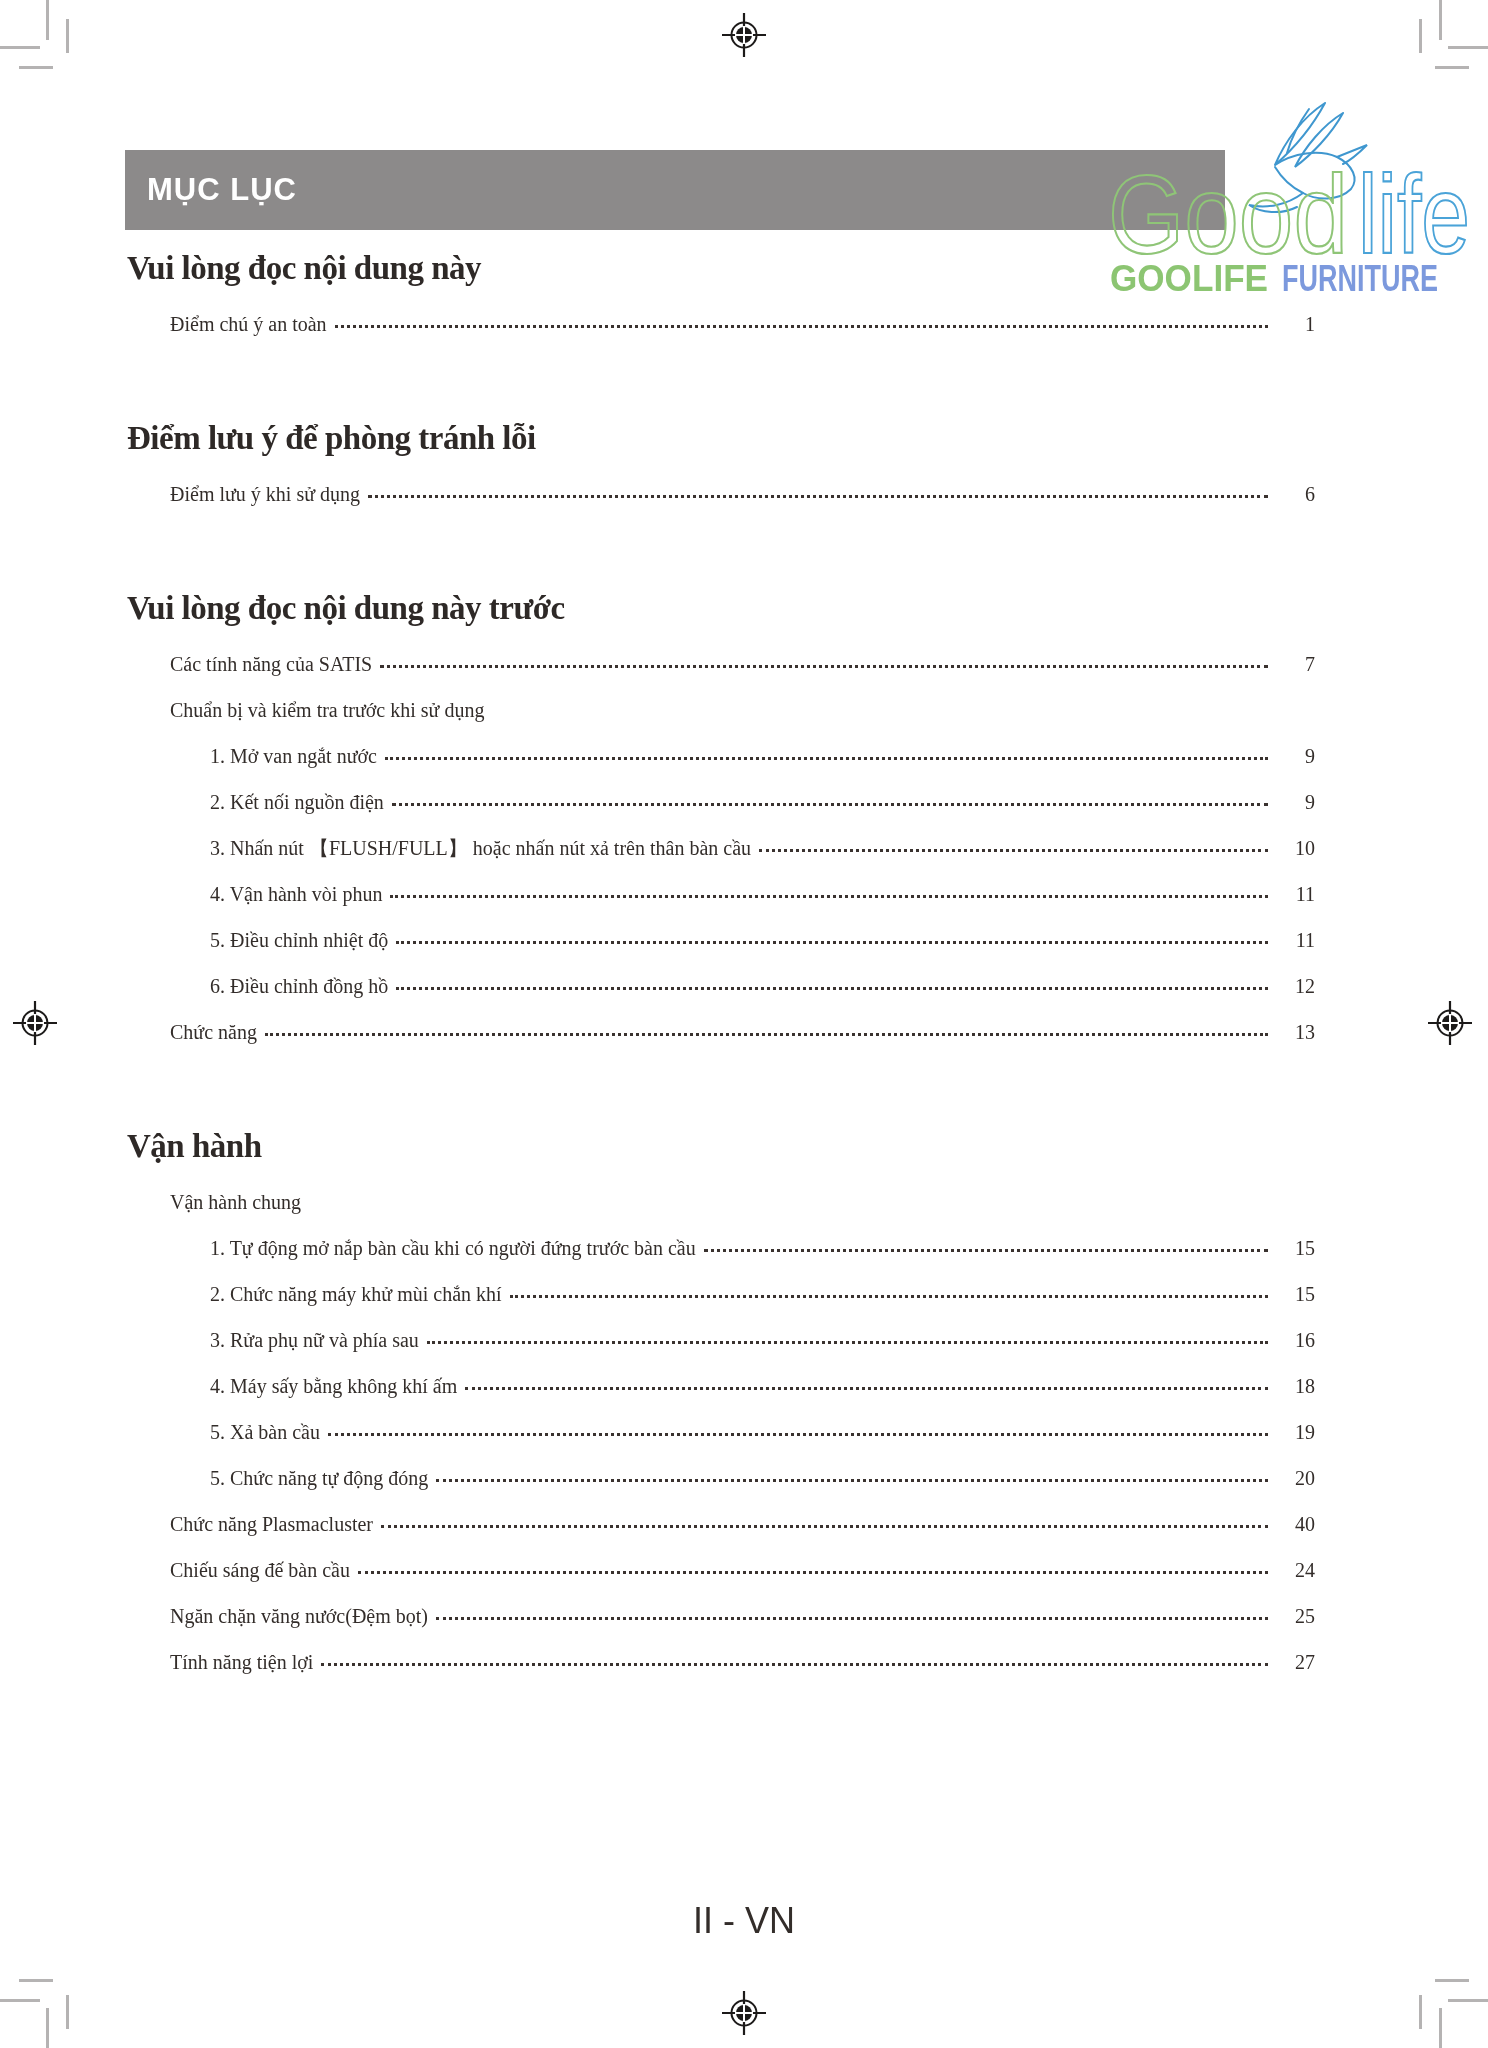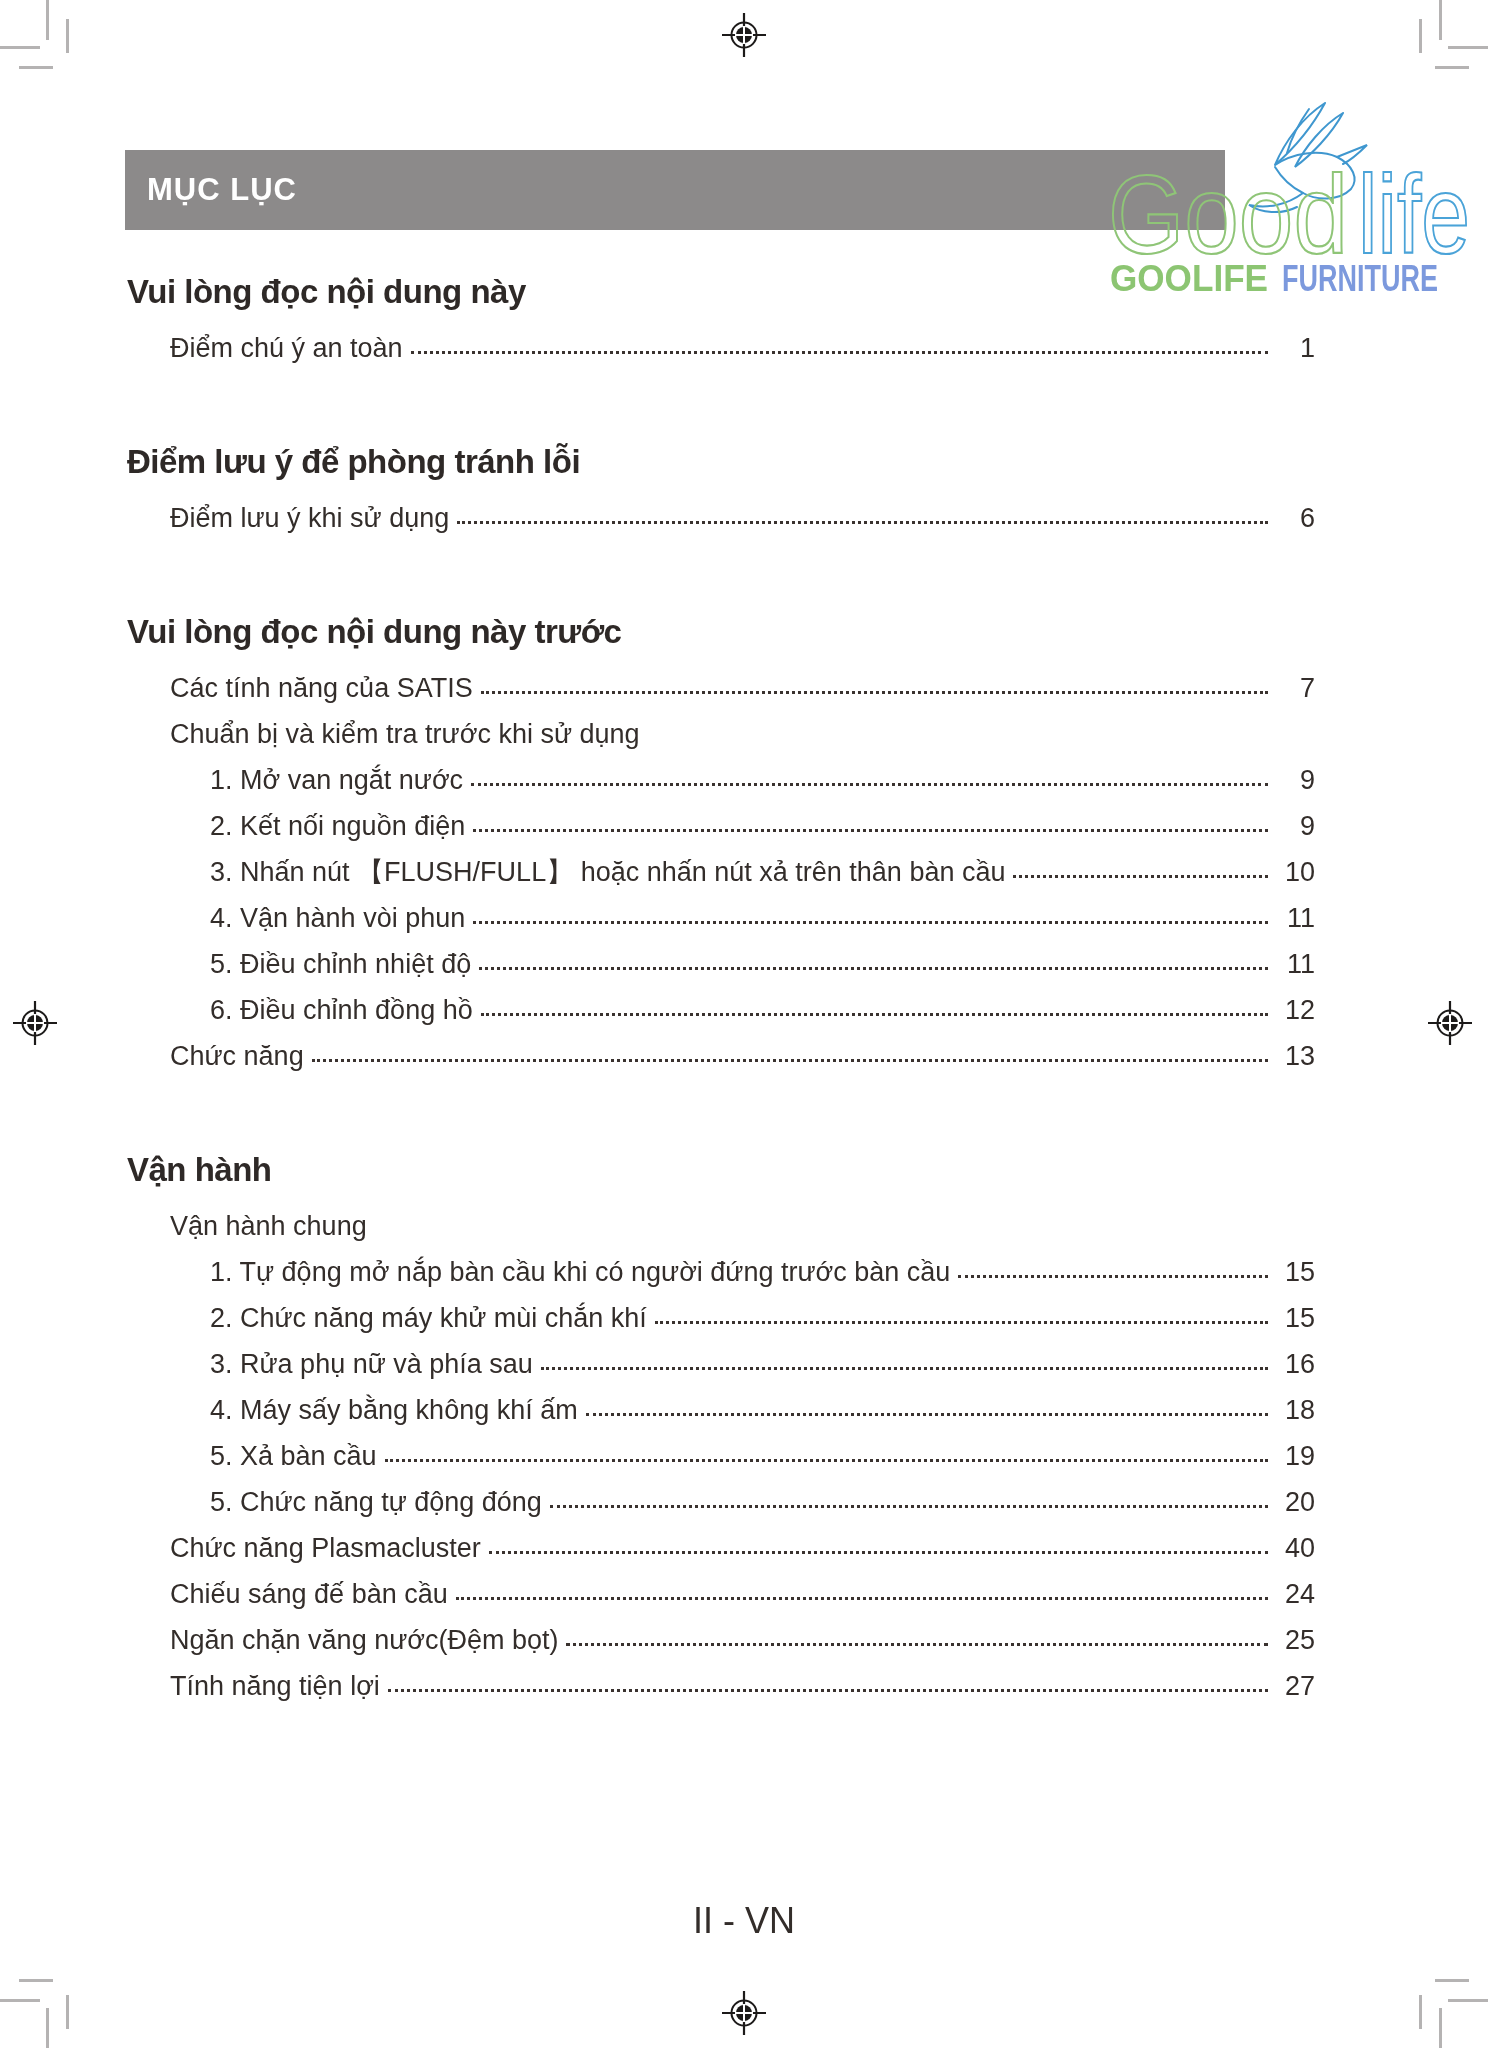--- a/index.html
+++ b/index.html
@@ -17,28 +17,28 @@
     position:absolute;left:125px;top:150px;width:1100px;height:80px;
     background:#8c8a8a;z-index:1;display:flex;align-items:center;
   }
   .header-bar .title{
     color:#ffffff;font-weight:bold;font-size:31px;letter-spacing:1px;
     padding-left:22px;
   }
   
   .logo{position:absolute;left:1095px;top:95px;width:390px;height:200px;z-index:2;}
   
-  .toc{position:absolute;left:127px;top:228px;width:1188px;z-index:3;}
+  .toc{position:absolute;left:127px;top:204px;width:1188px;z-index:3;font-family:Liberation Serif, serif;}
   .toc-section{margin-top:76px;}
   .toc-section:first-child{margin-top:44px;}
   .hd{
     margin:0 0 18px 0;font-size:33px;line-height:40px;font-weight:bold;
     color:#2e2927;letter-spacing:-0.5px;
   }
-  .row{display:flex;align-items:baseline;font-size:27px;line-height:36px;margin-bottom:10px;}
+  .row{display:flex;align-items:baseline;font-size:20px;line-height:36px;margin-bottom:10px;}
   .row .lbl{white-space:nowrap;}
   .lvl1{padding-left:43px;}
   .lvl2{padding-left:83px;}
   .dots{
     flex:1 1 auto;min-width:20px;height:0;
     border-bottom:3px dotted #3a322f;
     transform:translateY(-3px);
     margin:0 5px 0 8px;
   }
   .pg{min-width:42px;text-align:right;white-space:nowrap;}

